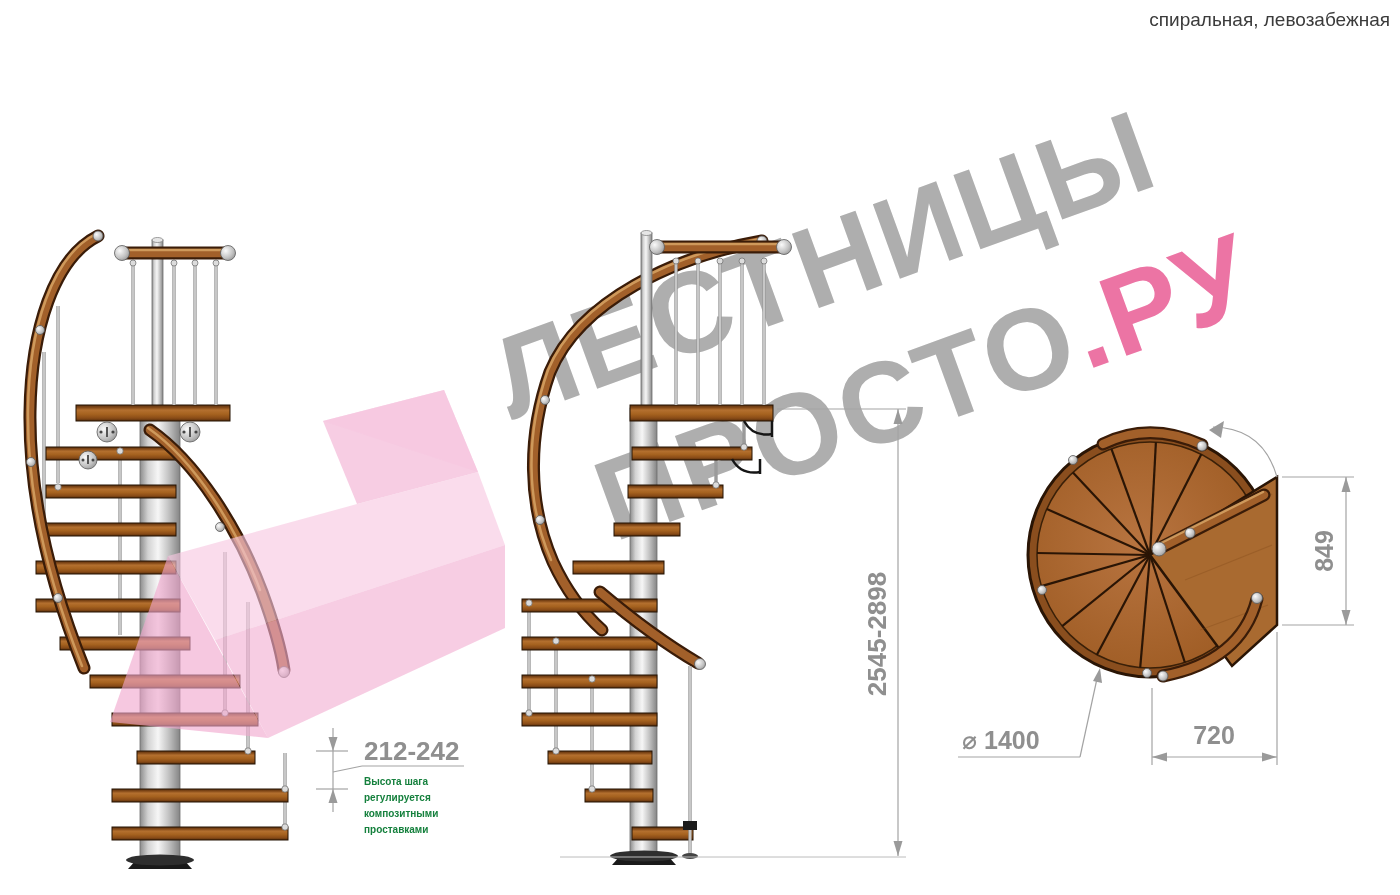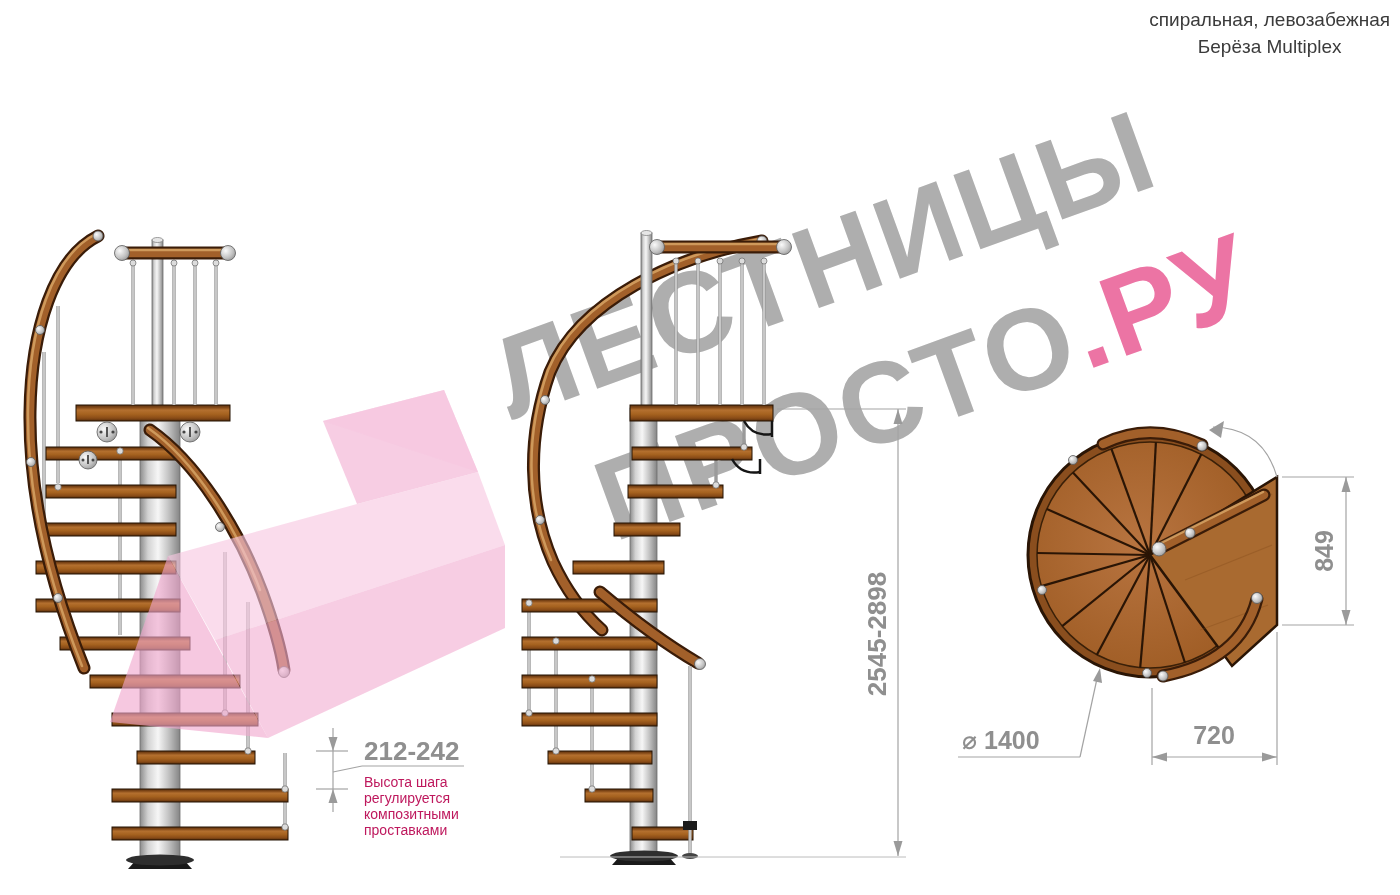--- a/index.html
+++ b/index.html
@@ -5,27 +5,27 @@
   html,body{margin:0;padding:0;background:#ffffff;}
   #stage{position:relative;width:1400px;height:895px;overflow:hidden;background:#ffffff;
          font-family:"Liberation Sans","DejaVu Sans",sans-serif;}
   
   #watermark{position:absolute;left:472px;top:312px;transform:rotate(-20deg);transform-origin:0 0;
              font-size:115px;font-weight:bold;letter-spacing:3px;line-height:150px;
              color:#aeaeae;white-space:nowrap;z-index:1;}
   #watermark .l2{margin-left:55px;}
   #watermark .accent{color:#ec74a4;}
   
-  #header{position:absolute;top:6px;right:10px;text-align:center;font-size:19px;line-height:27px;
+  #header{position:absolute;top:6px;right:10px;text-align:left;font-size:19px;line-height:27px;
           color:#3b3b3b;z-index:5;}
   
   #draw{position:absolute;left:0;top:0;z-index:3;}
   
-  #note{position:absolute;left:364px;top:774px;width:118px;font-size:14px;line-height:16px;
-        font-weight:normal;color:#be185d;z-index:6;}
+  #note{position:absolute;left:364px;top:774px;width:118px;font-size:10px;line-height:16px;
+        font-weight:bold;color:#15803d;z-index:6;}
   
   .railO{stroke:#3a1c08;stroke-width:13;fill:none;stroke-linecap:round;}
   .railI{stroke:#a2602a;stroke-width:8.5;fill:none;stroke-linecap:round;}
   .railH{stroke:#d9a768;stroke-width:2.5;fill:none;stroke-linecap:round;opacity:.8;}
   .tread{fill:url(#treadG);stroke:#241303;stroke-width:1;}
   .metal{fill:url(#metalG);stroke:#5a5a5a;stroke-width:.8;}
   .rod{stroke:#9a9a9a;stroke-width:3.4;fill:none;}
   .rodc{stroke:#ededed;stroke-width:1.1;fill:none;}
   .ball{fill:#dcdcdc;stroke:#6a6a6a;stroke-width:.7;}
   .dim{stroke:#a3a3a3;stroke-width:1.2;fill:none;}
@@ -40,21 +40,20 @@
 
 <div id="stage">
 
   <div id="watermark">
     <div><span>ЛЕСТНИЦЫ</span></div>
     <div class="l2"><span>ПРОСТО</span><span class="accent">.РУ</span></div>
   </div>
 
   <div id="header">
     <div>спиральная, левозабежная</div>
-    <div>Берёза Multiplex</div>
   </div>
 
   <svg id="draw" width="1400" height="895" viewBox="0 0 1400 895">
     <defs>
       <linearGradient id="poleG" x1="0" y1="0" x2="1" y2="0">
         <stop offset="0" stop-color="#8c8c8c"></stop>
           <stop offset=".2" stop-color="#d2d2d2"></stop>
         <stop offset=".45" stop-color="#f6f6f6"></stop>
           <stop offset=".7" stop-color="#c6c6c6"></stop>
         <stop offset="1" stop-color="#848484"></stop>

